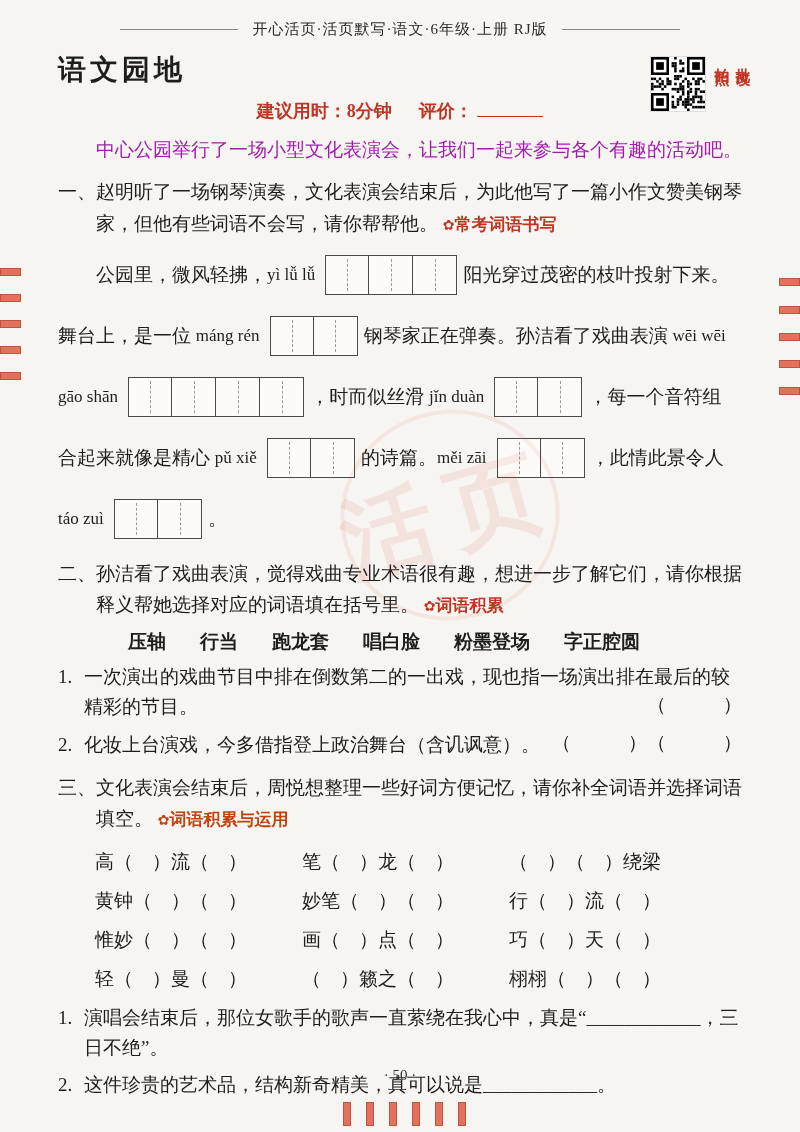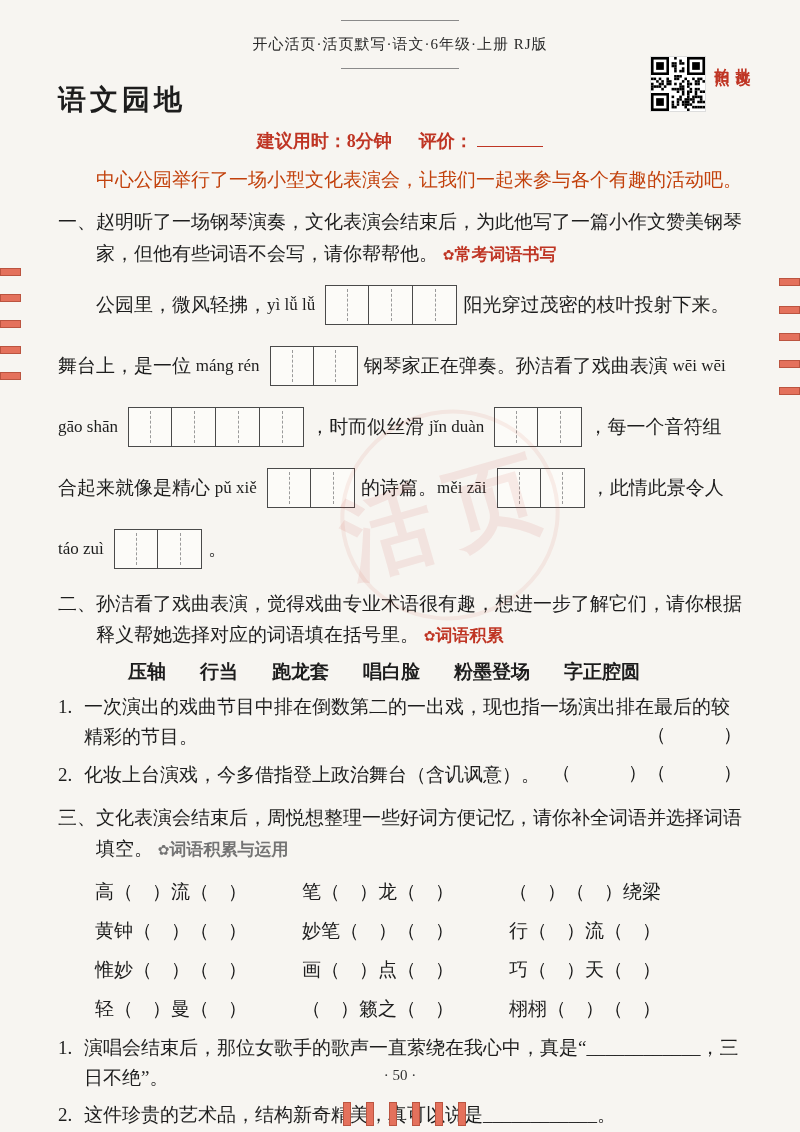--- a/index.html
+++ b/index.html
@@ -6,21 +6,21 @@
   html,body { background:#ffffff; }
   .page {
     position:relative; width:800px; height:1132px;
     background:#f7f5f1; overflow:hidden;
     font-family:"Liberation Serif","DejaVu Serif",serif;
     color:#1d1d1d; font-size:19px;
   }
   .content { position:absolute; inset:0; padding:16px 58px 0 58px; }
 
   
-  .header-row { display:flex; align-items:center; justify-content:center; gap:14px; margin-top:4px;flex-direction:column; }
+  .header-row { display:flex; align-items:center; justify-content:center; gap:14px; margin-top:4px; }
   .hline { width:118px; border-top:1px solid #8a8a8a; height:0; }
   .header-text { font-size:15px; color:#2a2a2a; letter-spacing:1px; white-space:nowrap; }
 
   .page-title { font-size:28px; font-weight:bold; letter-spacing:4px; margin-top:12px; }
 
   
   .qr-wrap { position:absolute; top:56px; right:48px; display:flex; gap:6px; align-items:flex-start; }
   .qr-svg { width:56px; height:56px; background:#fff; border:1px solid #ddd; }
   .qr-labels { display:flex; gap:2px; }
   .qr-label { writing-mode:vertical-rl; text-orientation:upright; font-size:15px; font-weight:bold; letter-spacing:3px; }
@@ -86,21 +86,21 @@
 
     <div class="page-title">语文园地</div>
 
     <div class="meta-row accent" style="color: rgb(191, 53, 36);">
       <span>建议用时：8分钟</span>
       <span>　</span>
       <span>评价：</span>
       <span class="blank-line"></span>
     </div>
 
-    <div class="intro accent" style="color: #c2410c;">中心公园举行了一场小型文化表演会，让我们一起来参与各个有趣的活动吧。</div>
+    <div class="intro accent" style="color: #a21caf;">中心公园举行了一场小型文化表演会，让我们一起来参与各个有趣的活动吧。</div>
 
     <div class="sec">
       <span class="sec-num">一、</span>
       <span>赵明听了一场钢琴演奏，文化表演会结束后，为此他写了一篇小作文赞美钢琴家，但他有些词语不会写，请你帮帮他。</span>
       <span class="tag accent" style="color: rgb(191, 53, 36);"><span class="tag-icon">✿</span><span>常考词语书写</span></span>
     </div>
 
     <div class="passage">
         <div class="passage-line">
           <span class="ptxt">公园里，微风轻拂，</span>
@@ -161,21 +161,21 @@
     </div>
     <div class="item">
       <span class="item-num">2.</span>
       <span>化妆上台演戏，今多借指登上政治舞台（含讥讽意）。</span>
       <span class="ans">（　　　）（　　　）</span>
     </div>
 
     <div class="sec">
       <span class="sec-num">三、</span>
       <span>文化表演会结束后，周悦想整理一些好词方便记忆，请你补全词语并选择词语填空。</span>
-      <span class="tag accent" style="color: #737373;"><span class="tag-icon">✿</span><span>词语积累与运用</span></span>
+      <span class="tag accent" style="color: #c2410c;"><span class="tag-icon">✿</span><span>词语积累与运用</span></span>
     </div>
 
     <div class="word-grid">
         <div>高（　）流（　）</div>
         <div>笔（　）龙（　）</div>
         <div>（　）（　）绕梁</div>
         <div>黄钟（　）（　）</div>
         <div>妙笔（　）（　）</div>
         <div>行（　）流（　）</div>
         <div>惟妙（　）（　）</div>

